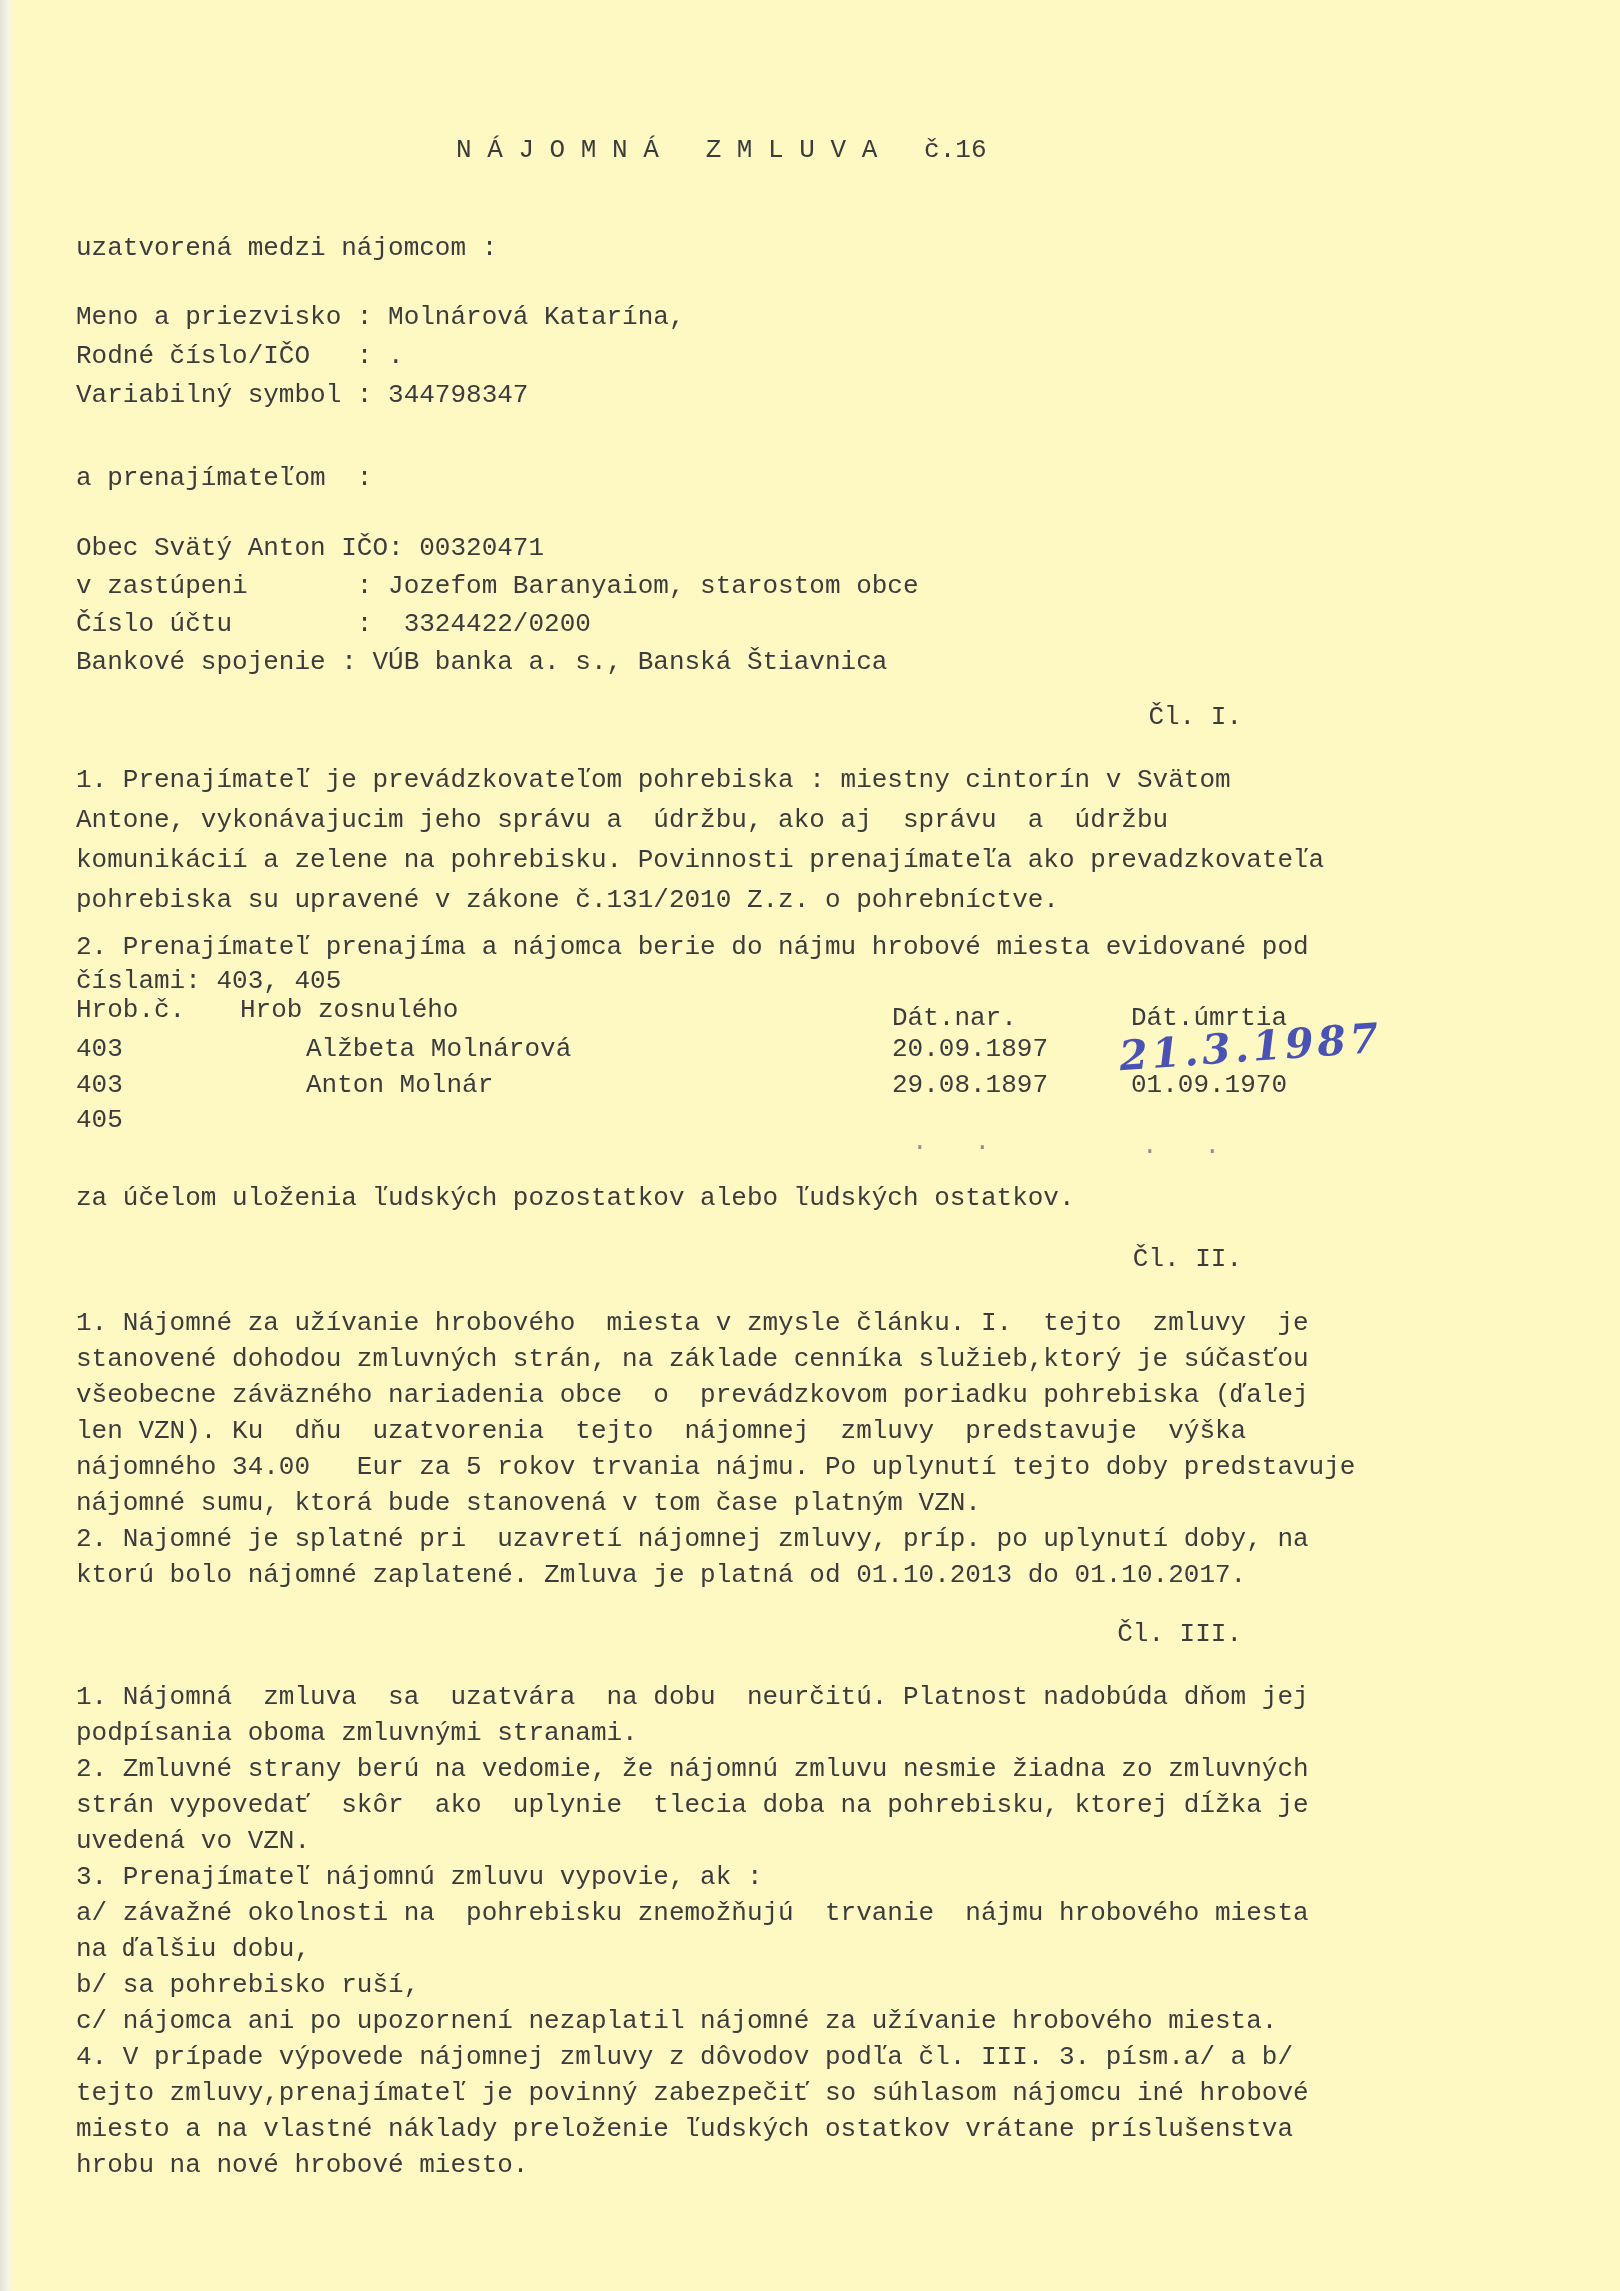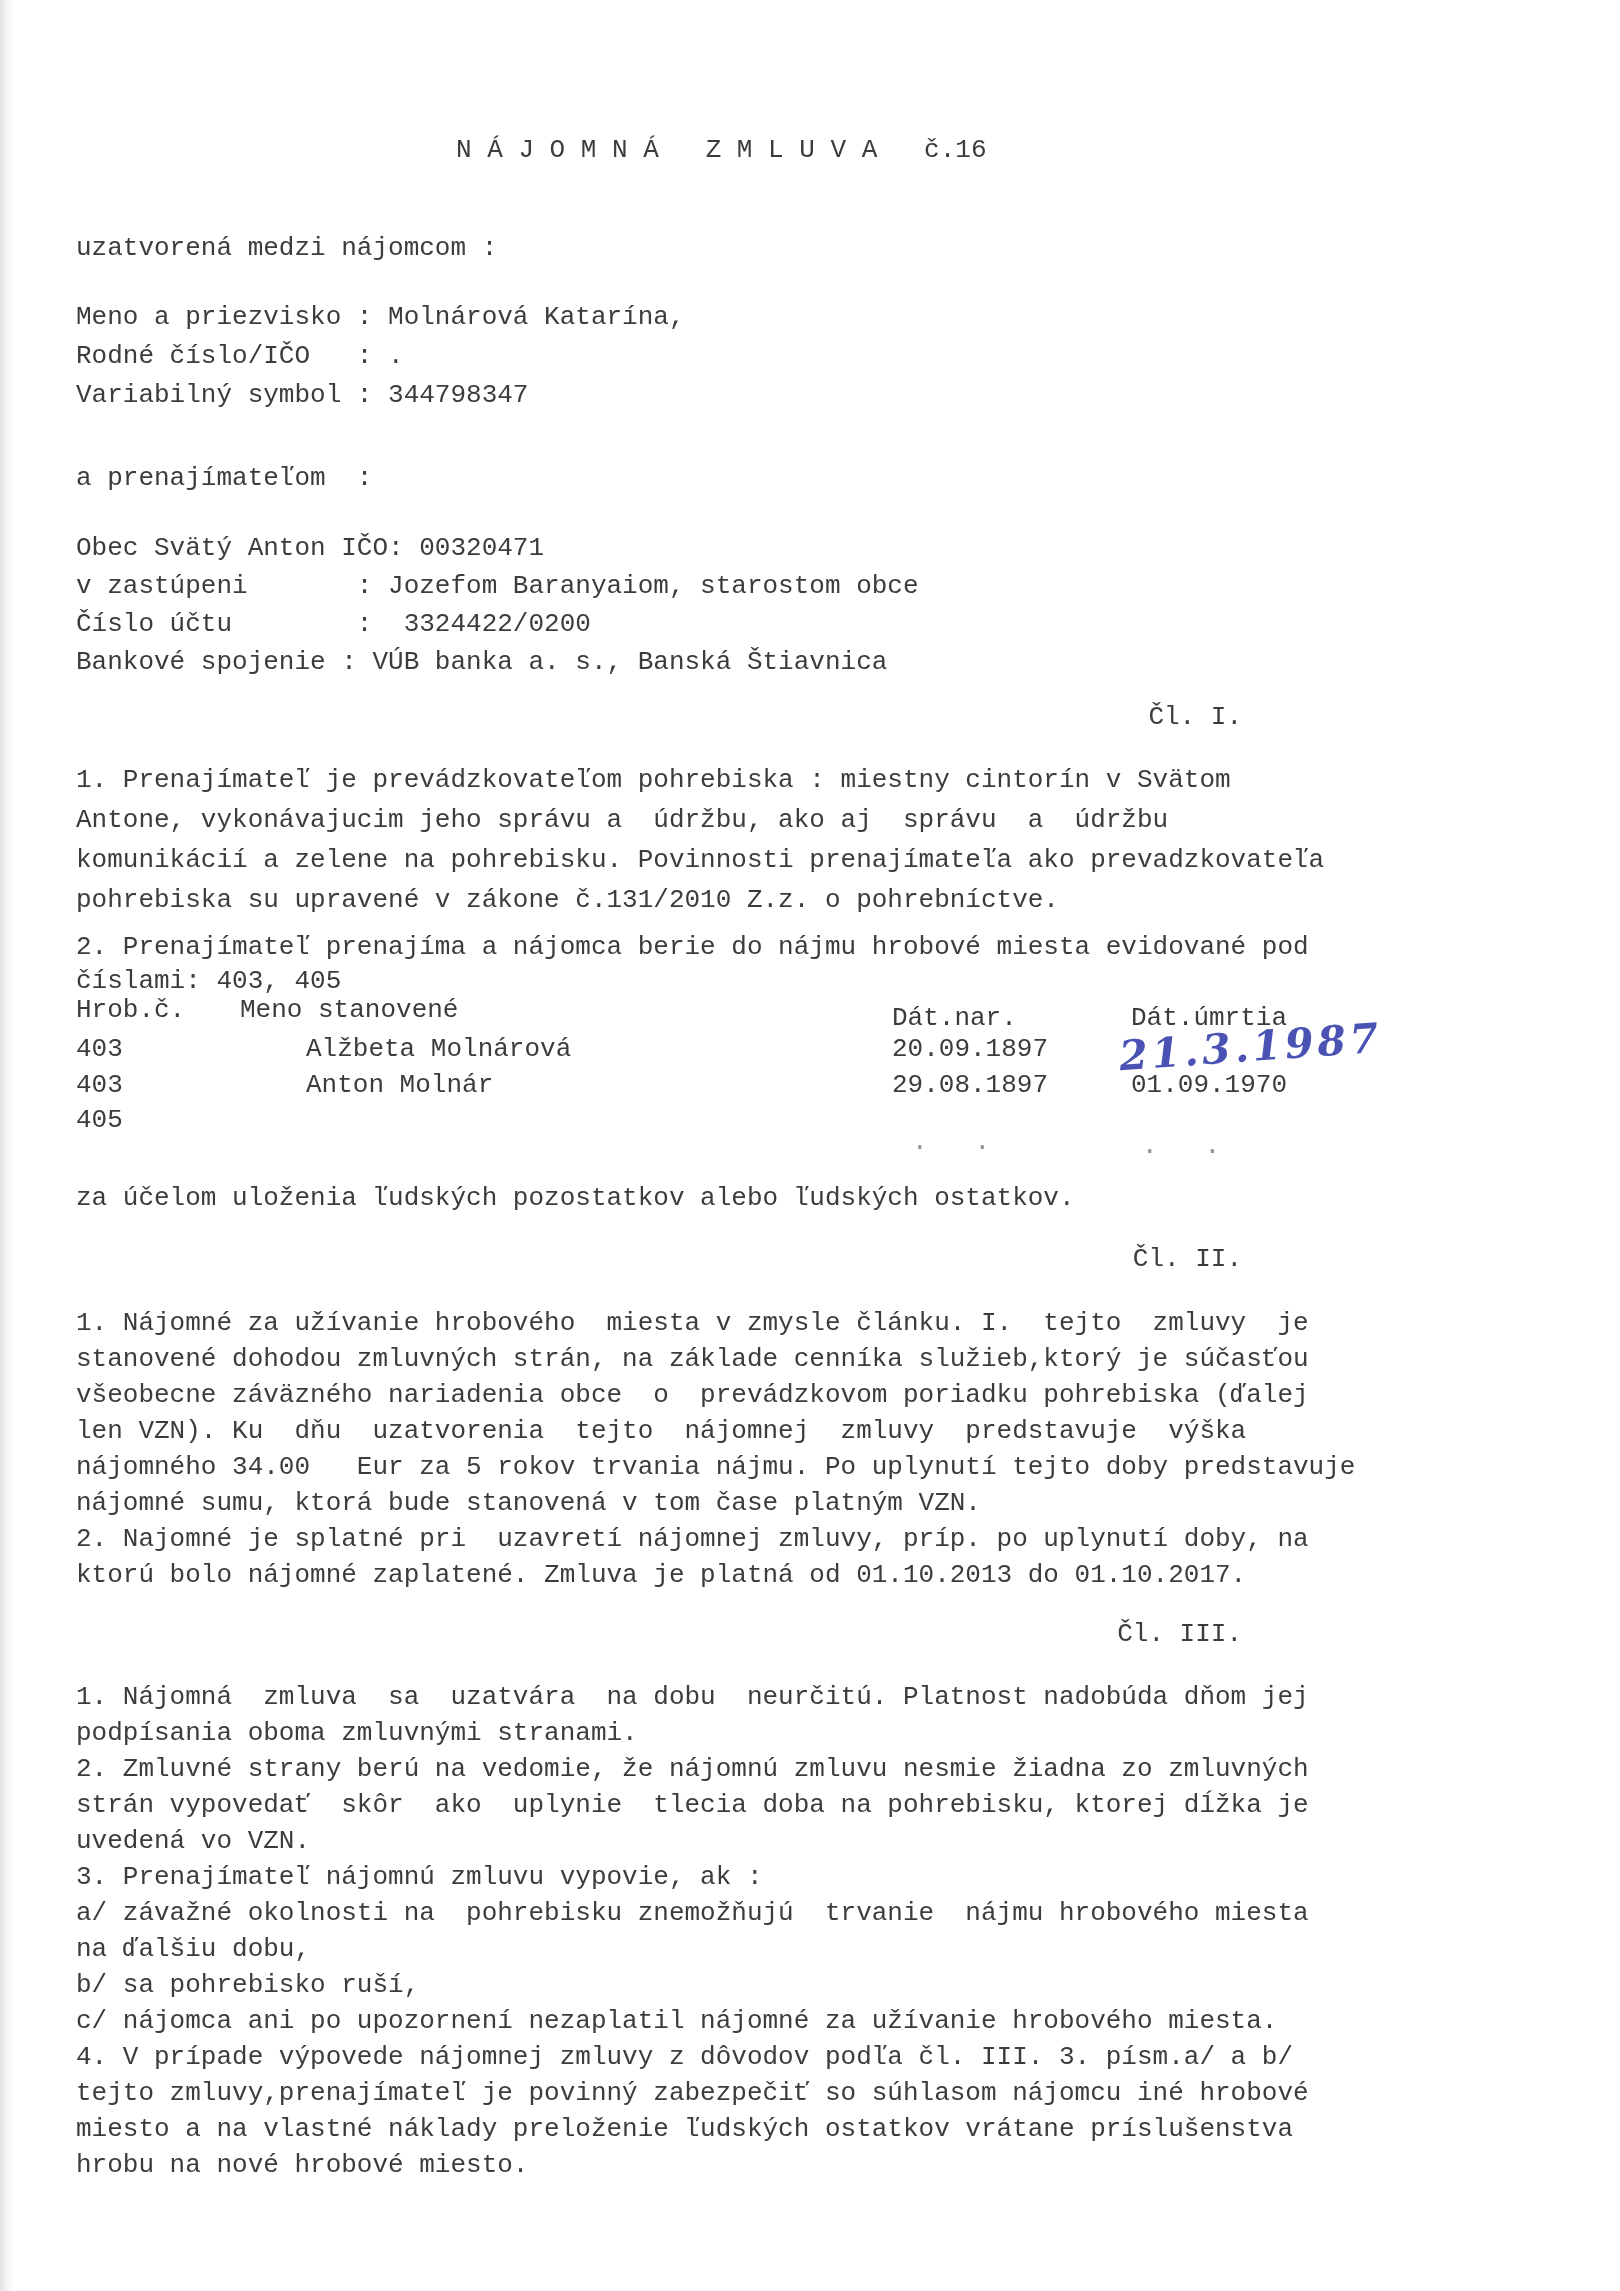--- a/index.html
+++ b/index.html
@@ -1,20 +1,20 @@
 <!DOCTYPE html>
 <html><head>
 <meta charset="utf-8">
 <style>
   html,body{margin:0;padding:0;background:#e9e9e9;}
   .page{
     position:relative;
     width:1620px;height:2292px;
     margin:0 auto;
-    background:#ffffff;
+    background:#fef9c3;
     overflow:hidden;
     font-family:"Liberation Mono","DejaVu Sans Mono",monospace;
     font-size:26px;
     color:#3c3c3c;
   }
   .edge{
     position:absolute;left:0;top:0;bottom:0;width:13.7px;
     background:linear-gradient(to right,#d9d9d9,#f3f3f2 55%,rgba(255,255,255,0));
     opacity:.75;
   }
@@ -71,21 +71,21 @@
   <div class="blk landlord"><div class="ln">Obec Svätý Anton IČO: 00320471</div><div class="ln">v zastúpeni       : Jozefom Baranyaiom, starostom obce</div><div class="ln">Číslo účtu        :  3324422/0200</div><div class="ln">Bankové spojenie : VÚB banka a. s., Banská Štiavnica</div></div>
 
   <div class="blk centered h-art1">Čl. I.</div>
 
   <div class="blk art1p1"><div class="ln">1. Prenajímateľ je prevádzkovateľom pohrebiska : miestny cintorín v Svätom</div><div class="ln">Antone, vykonávajucim jeho správu a  údržbu, ako aj  správu  a  údržbu</div><div class="ln">komunikácií a zelene na pohrebisku. Povinnosti prenajímateľa ako prevadzkovateľa</div><div class="ln">pohrebiska su upravené v zákone č.131/2010 Z.z. o pohrebníctve.</div></div>
 
   <div class="blk art1p2"><div class="ln">2. Prenajímateľ prenajíma a nájomca berie do nájmu hrobové miesta evidované pod</div><div class="ln">číslami: 403, 405</div></div>
 
   <div>
     <span class="cell c1 rh">Hrob.č.</span>
-    <span class="cell c2 rh">Meno stanovené</span>
+    <span class="cell c2 rh">Hrob zosnulého</span>
     <span class="cell c3 rh2">Dát.nar.</span>
     <span class="cell c4 rh2">Dát.úmrtia</span>
 
     <span class="cell c1 r1">403</span>
     <span class="cell c2v r1">Alžbeta Molnárová</span>
     <span class="cell c3 r1">20.09.1897</span>
     <span class="hand">21.3.1987</span>
 
     <span class="cell c1 r2">403</span>
     <span class="cell c2v r2">Anton Molnár</span>

